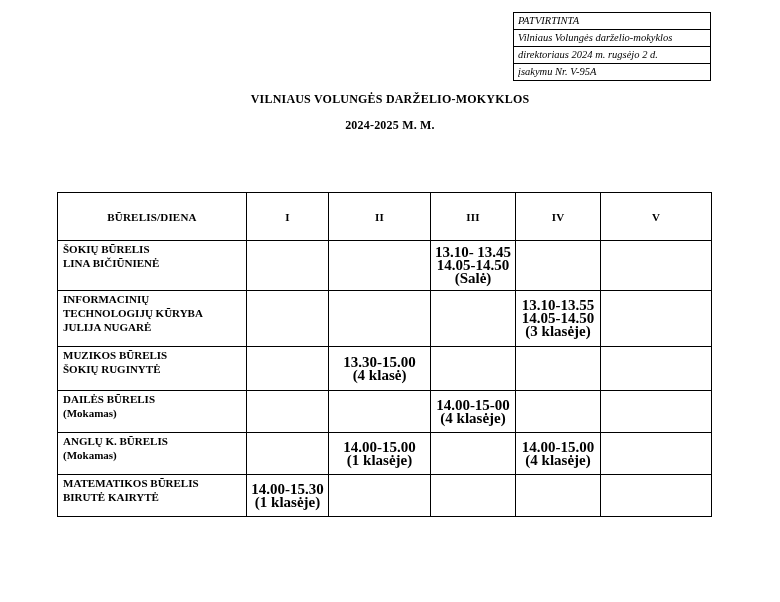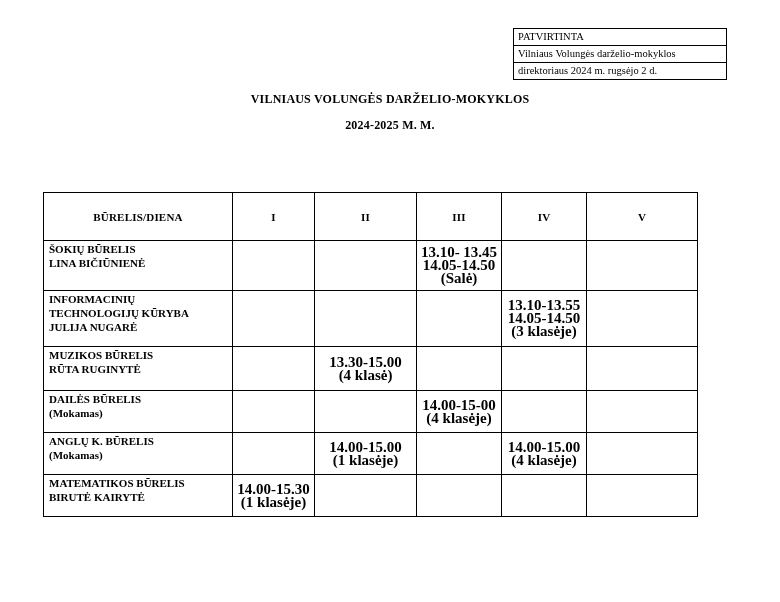--- a/index.html
+++ b/index.html
@@ -13,23 +13,24 @@
     position: relative;
     font-family: "Liberation Serif", serif;
     color: #000000;
     overflow: hidden;
   }
 
   
   .approval {
     position: absolute;
     left: 513px;
-    top: 28px;
-    width: 214px;
+    top: 12px;
+    width: 198px;
     border-collapse: collapse;
+    font-style: italic;
   }
   .approval td {
     border: 1px solid #000000;
     font-size: 10.5px;
     line-height: 13px;
     padding: 1px 3px 2px 4px;
     white-space: nowrap;
   }
 
   
@@ -43,21 +44,21 @@
     font-size: 12px;
   }
   .titles .title-line {
     margin-bottom: 11px;
     letter-spacing: 0.2px;
   }
 
   
   .schedule {
     position: absolute;
-    left: 43px;
+    left: 57px;
     top: 192px;
     border-collapse: collapse;
     table-layout: fixed;
   }
   .schedule th, .schedule td {
     border: 1px solid #000000;
     overflow: hidden;
   }
   .schedule thead tr { height: 48px; }
   .schedule tbody tr:nth-child(1) { height: 50px; }
@@ -101,20 +102,23 @@
 <table class="approval">
   <tbody>
     <tr>
       <td>PATVIRTINTA</td>
     </tr>
     <tr>
       <td>Vilniaus Volungės darželio-mokyklos</td>
     </tr>
     <tr>
       <td>direktoriaus 2024 m. rugsėjo 2 d.</td>
+    </tr>
+    <tr>
+      <td>įsakymu Nr. V-95A</td>
     </tr>
   </tbody>
 </table>
 
 <div class="titles">
   <div class="title-line">VILNIAUS VOLUNGĖS DARŽELIO-MOKYKLOS</div>
   <div class="title-line">2024-2025 M. M.</div>
 </div>
 
 <table class="schedule">
@@ -155,21 +159,21 @@
         <td class="time"></td>
         <td class="time"></td>
         <td class="time"></td>
         <td class="time">13.10-13.55
 14.05-14.50
 (3 klasėje)</td>
         <td class="time"></td>
       </tr>
       <tr>
         <td class="label">MUZIKOS BŪRELIS
-RŪTA RUGINYTĖ</td>
+ŠOKIŲ RUGINYTĖ</td>
         <td class="time"></td>
         <td class="time">13.30-15.00
 (4 klasė)</td>
         <td class="time"></td>
         <td class="time"></td>
         <td class="time"></td>
       </tr>
       <tr>
         <td class="label">DAILĖS BŪRELIS
 (Mokamas)</td>

